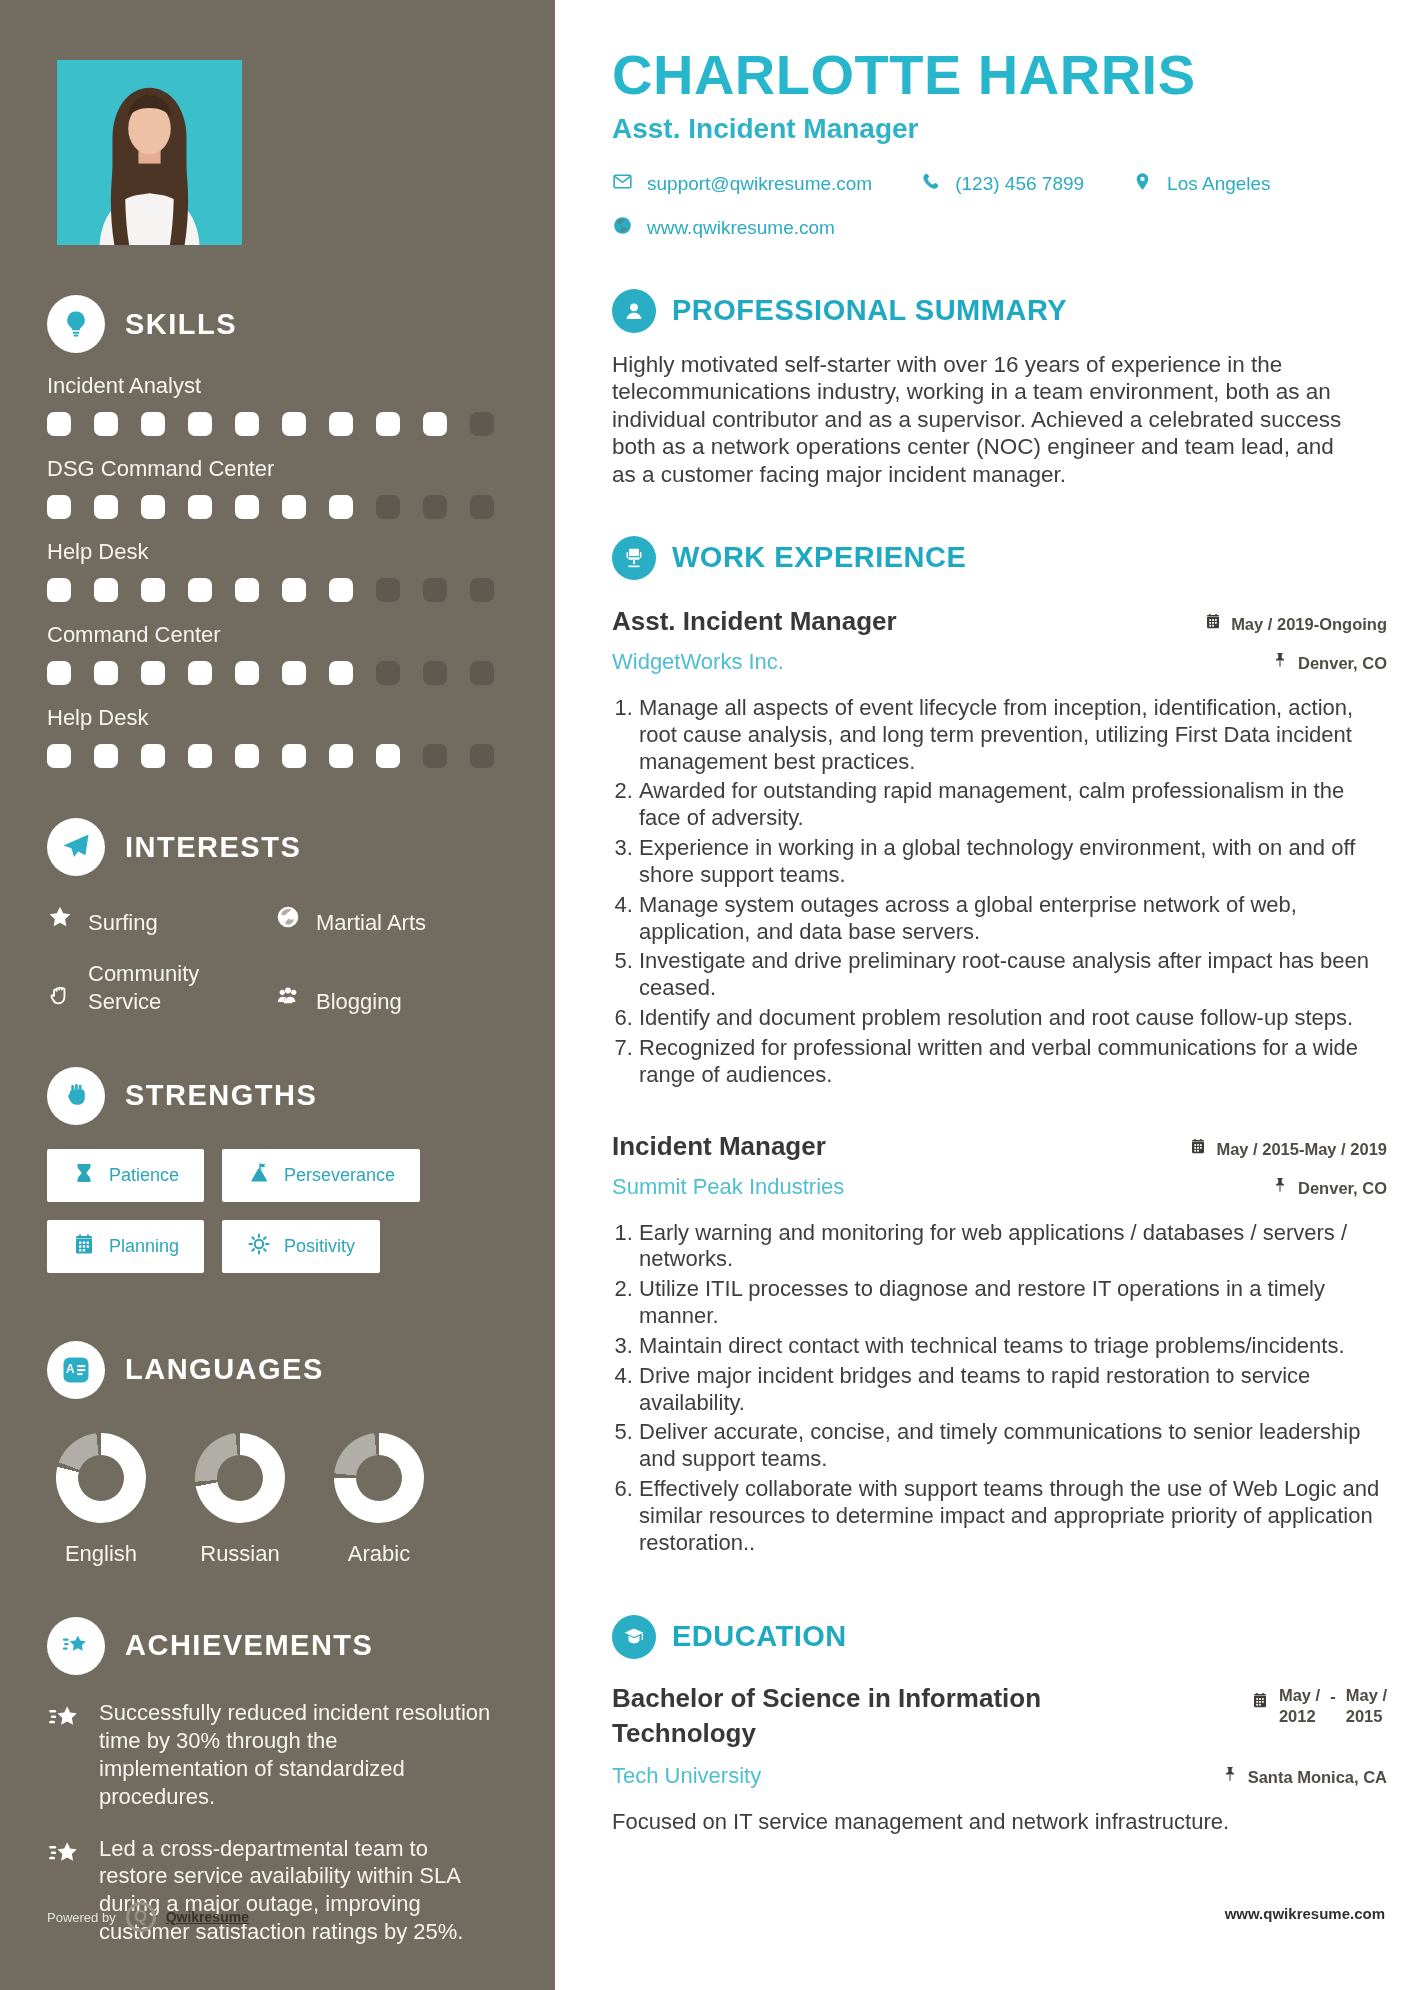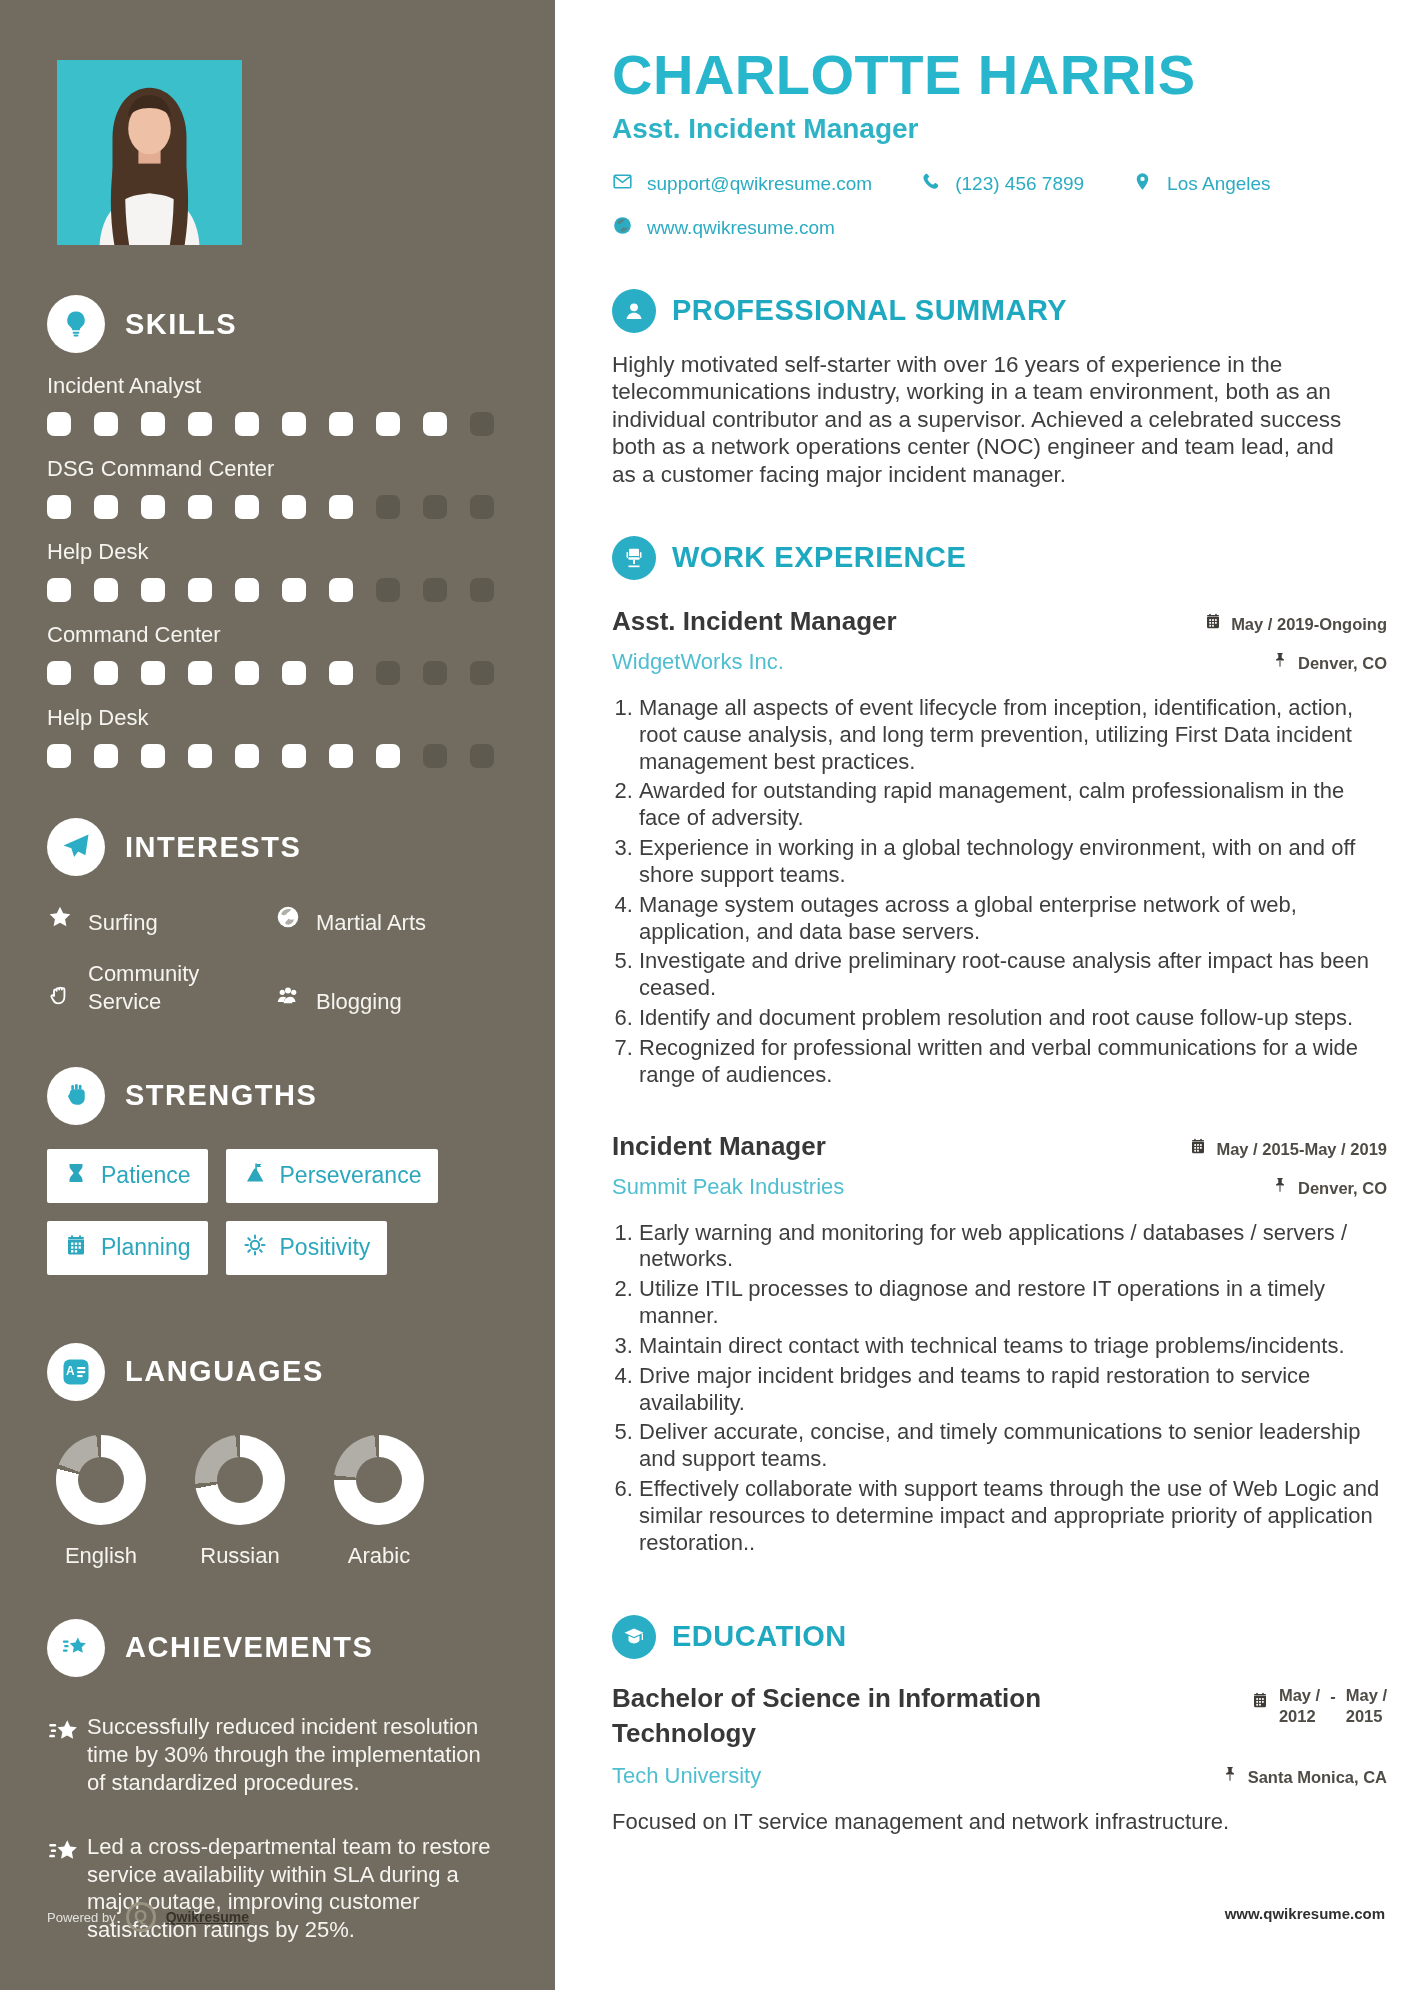--- a/index.html
+++ b/index.html
@@ -19,28 +19,28 @@
   .skill{margin-top:20px;}
   .skill-label{font-size:22px;color:#F6F4F0;font-weight:400;}
   .squares{display:flex;gap:23px;margin-top:13px;}
   .sq{width:24px;height:24px;border-radius:7px;background:#fff;flex:none;}
   .sq.off{background:rgba(0,0,0,0.16);}
   .int-grid{display:grid;grid-template-columns:228px 1fr;row-gap:22px;margin-top:26px;}
   .int-item{display:flex;gap:15px;align-items:flex-end;font-size:22px;color:#F6F4F0;line-height:1.3;}
   .int-item svg{width:26px;height:26px;flex:none;margin-top:2px;color:#fff;}
   .chips{margin-top:24px;width:460px;}
   .chip{display:inline-flex;align-items:center;gap:13px;background:#fff;color:#2BA6BC;
-        font-size:23px;font-weight:500;padding:12px 17px;border-radius:2px;margin:0 18px 18px 0;}
+        font-size:18px;font-weight:500;padding:12px 25px;border-radius:2px;margin:0 18px 18px 0;}
   .chip svg{width:24px;height:24px;flex:none;}
   .langs{display:flex;gap:47px;margin:34px 0 0 8px;}
   .lang{width:92px;text-align:center;}
   .donut{width:90px;height:90px;border-radius:50%;position:relative;margin:0 auto;}
   .donut .hole{position:absolute;left:22px;top:22px;width:46px;height:46px;border-radius:50%;background:#716C5F;}
   .lang-label{margin-top:18px;font-size:22px;color:#F6F4F0;}
-  .ach-item{display:flex;gap:4px;margin-top:36px;padding-right:6px;}
+  .ach-item{display:flex;gap:16px;margin-top:24px;padding-right:6px;}
   .ach-item svg{width:36px;height:36px;flex:none;color:#fff;margin-top:2px;}
   .ach-text{font-size:22px;line-height:1.27;color:#F6F4F0;}
   .s-footer{position:absolute;left:47px;bottom:58px;display:flex;align-items:center;gap:10px;}
   .powered{font-size:13px;color:rgba(255,255,255,.8);}
   .qlogo{width:30px;height:30px;border-radius:50%;border:3px solid #97917f;color:#97917f;
          display:flex;align-items:center;justify-content:center;font-size:17px;font-weight:700;}
   .brand{font-size:14px;color:#37322A;text-decoration:underline;font-weight:600;}
   
   .main{flex:1;position:relative;padding:46px 60px 0 57px;color:#3E3E3E;}
   h1{margin:0;font-size:56px;line-height:1.05;font-weight:800;color:#27B6CC;letter-spacing:0.5px;}

